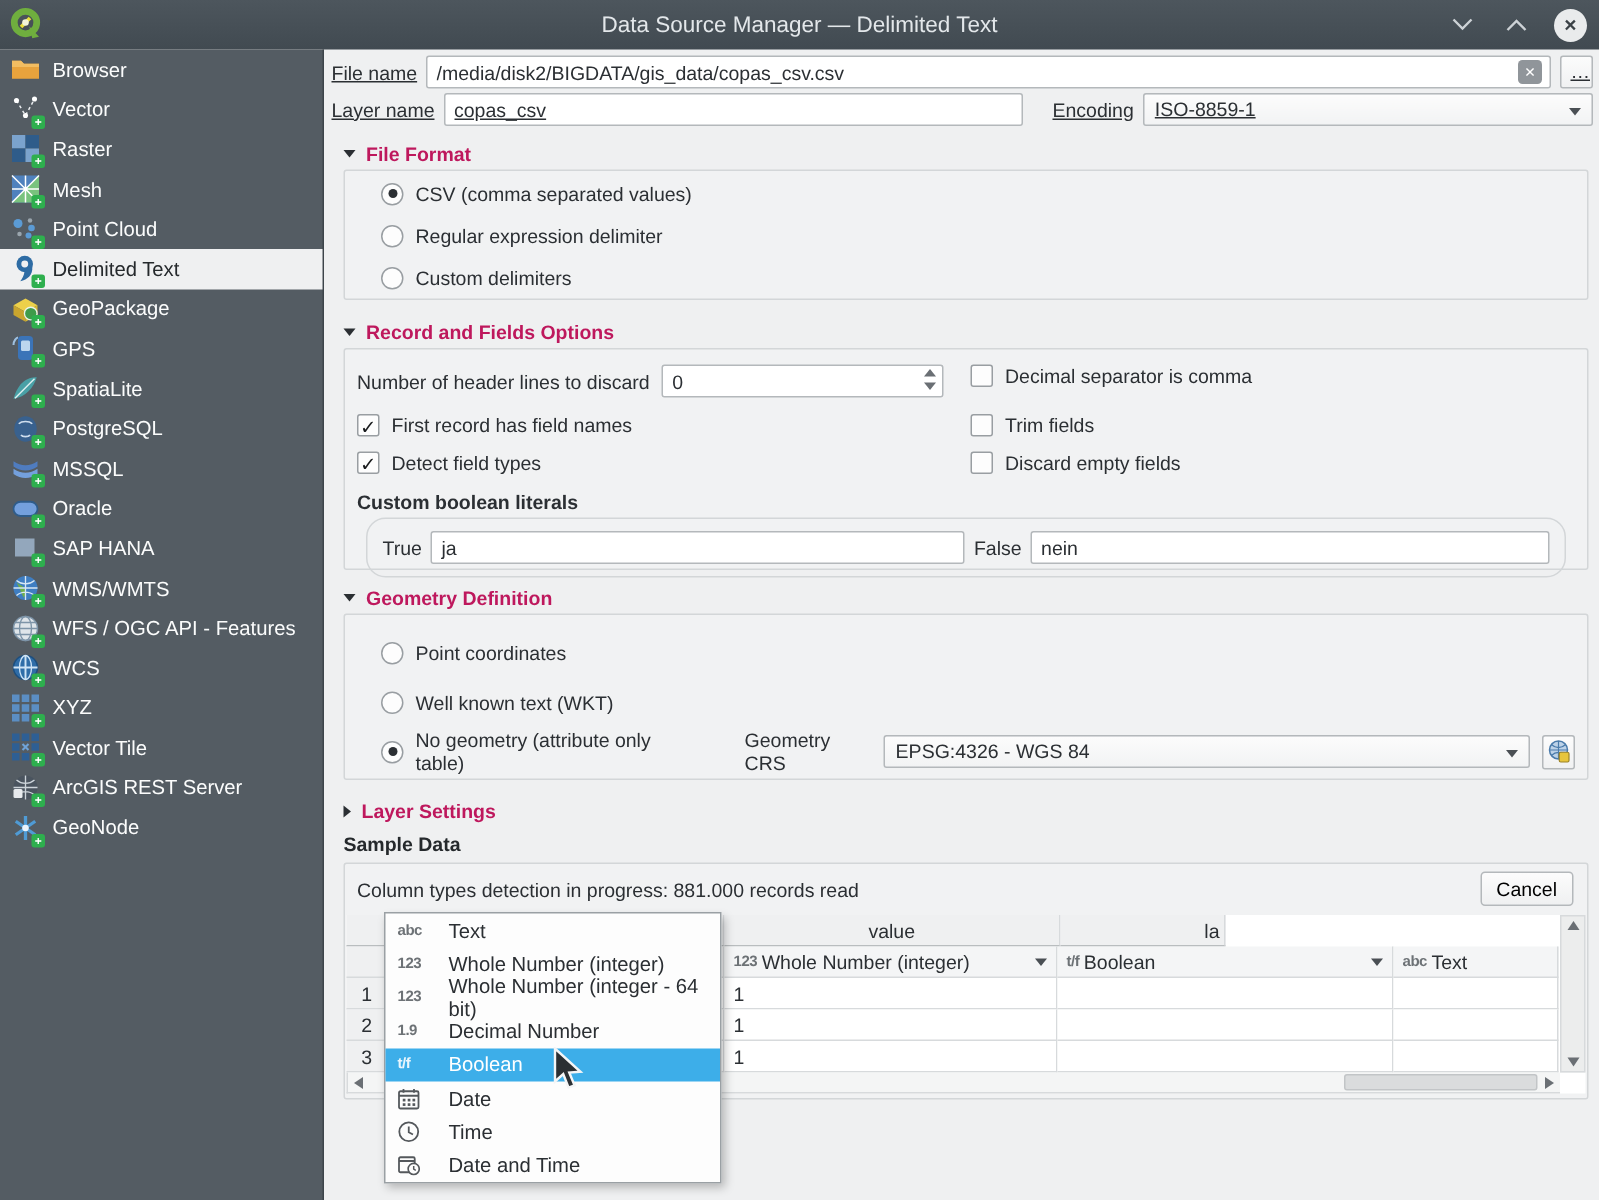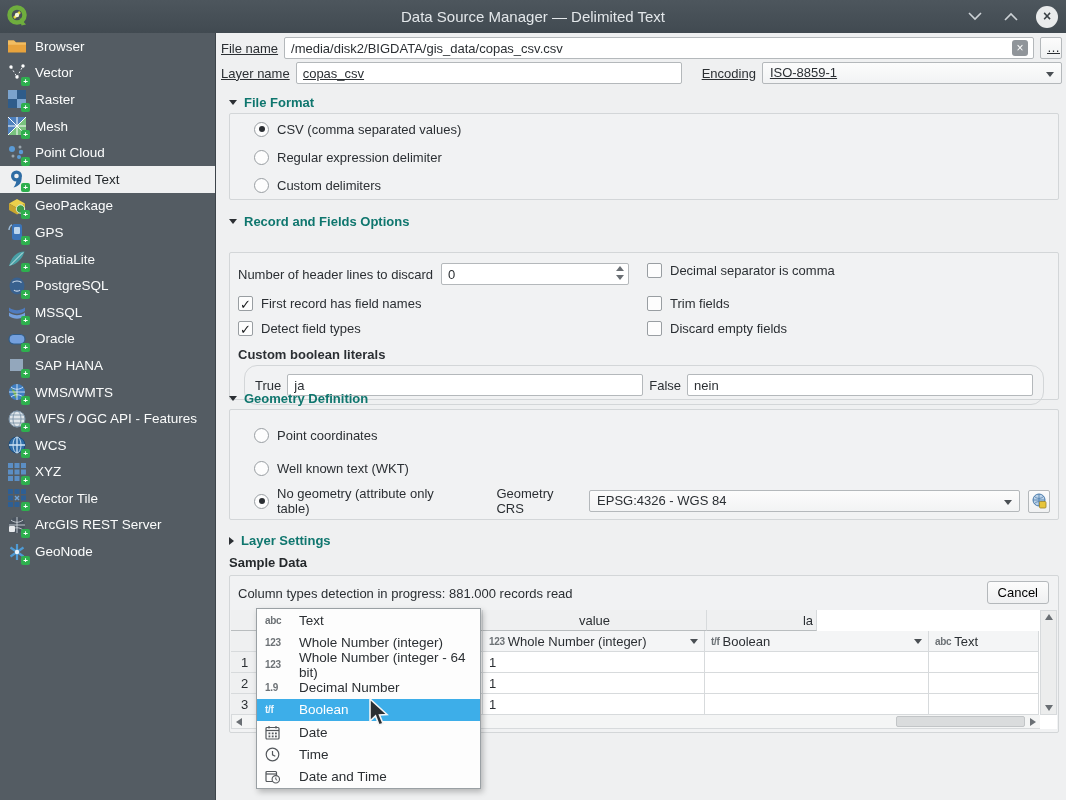--- a/index.html
+++ b/index.html
@@ -38,34 +38,34 @@
   .clear-btn::after { content:"×"; }
   .mini-btn { width:22px; height:22px; background:linear-gradient(#fcfcfc,#f0f1f2); border:1px solid #b4b8bb; border-radius:2px; text-align:center; line-height:18px; font-size:13px; color:#2b2f33; }
   .layer-row { left:4px; top:29px; width:841px; }
   .layer-row input { width:386px; }
   .enc-lbl { margin-left:14px; }
   .combo { position:relative; height:22px; background:linear-gradient(#fcfcfc,#f2f3f4); border:1px solid #b4b8bb; border-radius:2px; padding:2px 22px 0 7px; white-space:nowrap; overflow:hidden; }
   .combo::after { content:""; position:absolute; right:7px; top:9px; border-left:4px solid transparent; border-right:4px solid transparent; border-top:5px solid #4a4f54; }
   .enc-combo { flex:1; }
 
   
-  .sec-header { position:absolute; display:flex; align-items:center; gap:7px; font-weight:bold; font-size:13px; color:#0f766e; }
+  .sec-header { position:absolute; display:flex; align-items:center; gap:7px; font-weight:bold; font-size:13px; color:#be185d; }
   .tri-down { width:0; height:0; border-left:4px solid transparent; border-right:4px solid transparent; border-top:5px solid #2b2f33; }
   .tri-right { width:0; height:0; border-top:4px solid transparent; border-bottom:4px solid transparent; border-left:5px solid #2b2f33; }
   .frame { position:absolute; left:12px; width:830px; background:#f1f2f3; border:1px solid #d3d6d8; border-radius:2px; }
   .row { display:flex; align-items:center; gap:8px; }
   .radio { width:15px; height:15px; border-radius:50%; border:1px solid #999ea2; background:#fdfdfd; position:relative; flex:0 0 15px; }
   .radio.on::after { content:""; position:absolute; left:3.5px; top:3.5px; width:6px; height:6px; border-radius:50%; background:#2b2f33; }
   .checkbox { width:15px; height:15px; border:1px solid #999ea2; border-radius:2px; background:#fdfdfd; flex:0 0 15px; text-align:center; }
   .checkbox.on::after { content:"✓"; font-size:13px; line-height:14px; color:#17191b; font-weight:bold; }
 
   #ff-frame { top:80px; height:87px; padding:4px 0 0 24px; display:flex; flex-direction:column; gap:6px; }
   #ff-frame .row { height:22px; }
 
-  #rf-frame { top:199px; height:148px; padding:6px 8px 0 8px;margin-top:20px; }
+  #rf-frame { top:199px; height:148px; padding:6px 8px 0 8px; }
   .rf-grid { position:relative; height:100%; }
   .hdr-row { position:absolute; left:0; top:4px; display:flex; align-items:center; gap:8px; }
   .spin { position:relative; width:188px; height:22px; }
   .spin input { width:100%; height:22px; padding-right:20px; }
   .spin .arrows { position:absolute; right:5px; top:3px; display:flex; flex-direction:column; gap:4px; }
   .spin .up { border-left:4px solid transparent; border-right:4px solid transparent; border-bottom:5px solid #6a6f74; }
   .spin .dn { border-left:4px solid transparent; border-right:4px solid transparent; border-top:5px solid #6a6f74; }
   .rf-left2 { position:absolute; left:0; top:37px; }
   .rf-left3 { position:absolute; left:0; top:62px; }
   .rf-right1 { position:absolute; left:409px; top:4px; }

